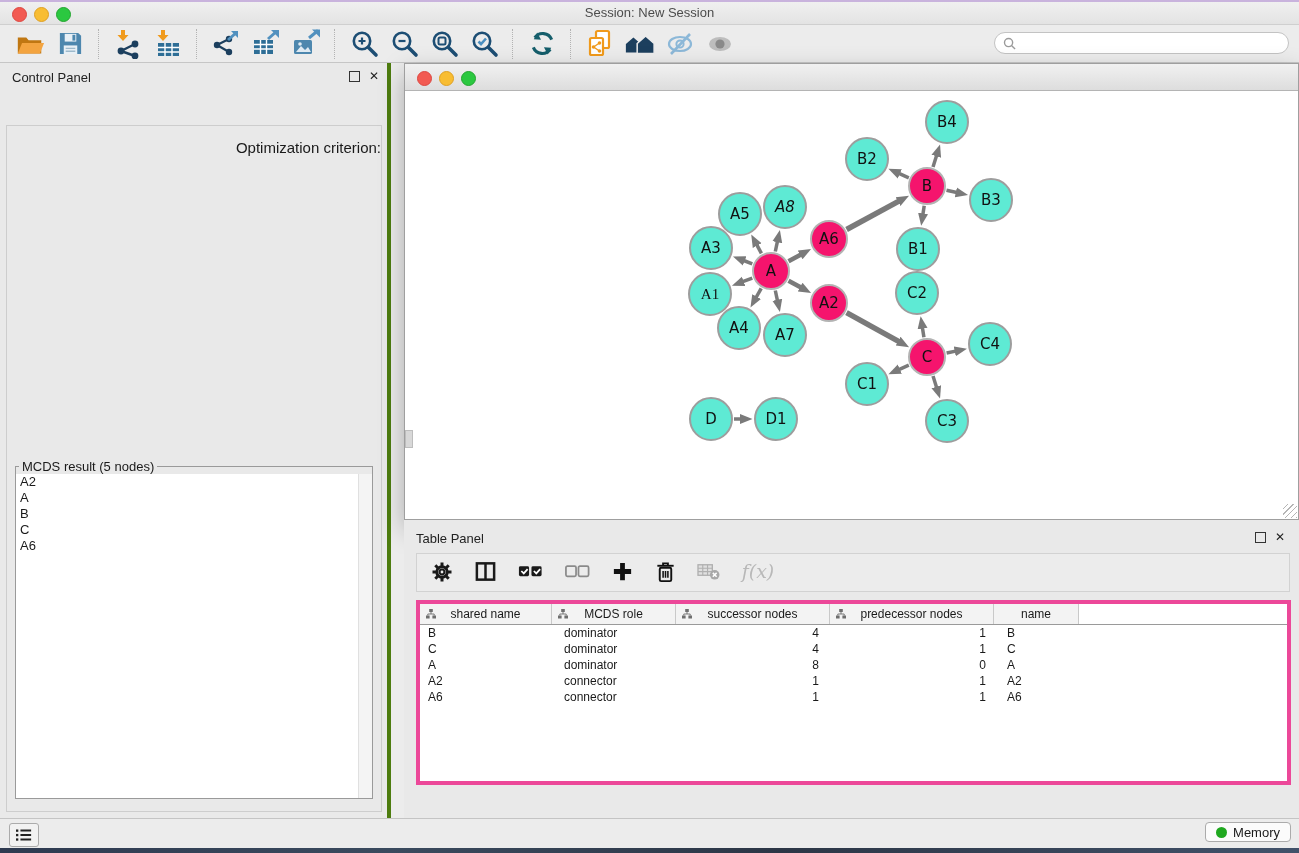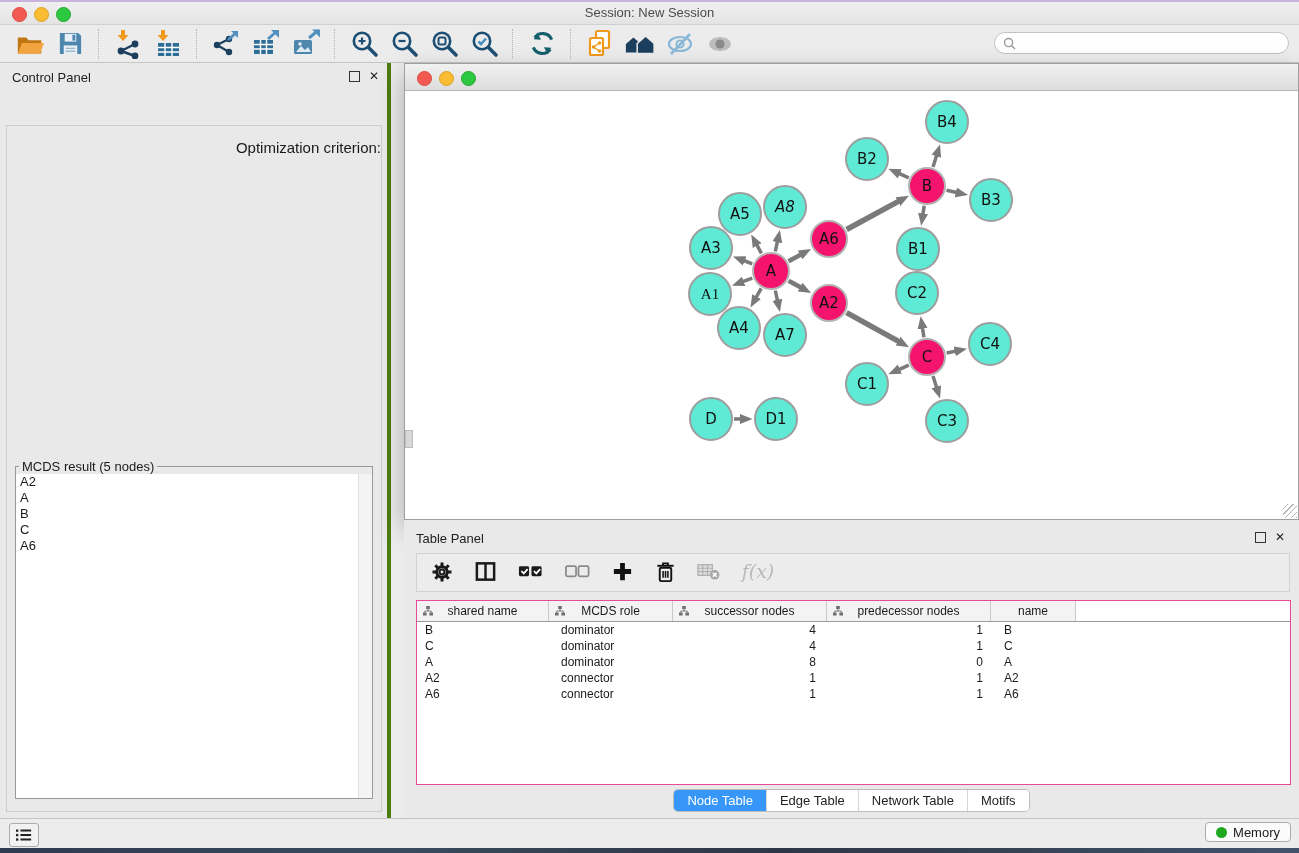--- a/index.html
+++ b/index.html
@@ -56,21 +56,21 @@
   .gnode{position:absolute;border-radius:50%;text-align:center;font-family:"DejaVu Sans",sans-serif;font-size:15px;color:#111;background:#5eead4;border:2px solid #9d9d9d;box-sizing:border-box;}
   .gnode.dominator{background:#f5146d;border-color:#b3b3b3;}
   .canvas-tick{position:absolute;left:0;top:339px;width:6px;height:16px;background:#d8d8d8;border:1px solid #bdbdbd;}
   .resize-grip{position:absolute;right:1px;bottom:1px;width:14px;height:14px;background:
     repeating-linear-gradient(135deg,transparent 0 3px,#b5b5b5 3px 4px);}
   
   .table-panel{position:absolute;left:404px;top:520px;width:895px;height:298px;background:#e9e9e9;box-sizing:border-box;}
   .tp-toolbar{position:absolute;left:12px;right:9px;top:33px;height:39px;border:1px solid #d2d2d2;background:#ececec;display:flex;align-items:center;gap:17px;padding-left:12px;box-sizing:border-box;}
   .tp-btn{display:flex;justify-content:center;width:26px;height:26px;}
   .fx{font-family:"DejaVu Serif",serif;font-style:italic;font-size:19px;color:#b8b8b8;}
-  .data-table{position:absolute;left:12px;right:8px;top:80px;height:185px;background:#fff;border:1px solid #ec4899;box-sizing:border-box;overflow:hidden;}
+  .data-table{position:absolute;left:12px;right:8px;top:80px;height:185px;background:#fff;border:4px solid #ec4899;box-sizing:border-box;overflow:hidden;}
   .dt-header{display:flex;height:20px;border-bottom:1px solid #9a9a9a;font-size:12px;}
   .dt-hcell{position:relative;background:#f3f3f3;border-right:1px solid #c9c9c9;display:flex;align-items:center;justify-content:center;box-sizing:border-box;}
   .dt-hcell .tree-ic{position:absolute;left:6px;top:5px;}
   .dt-row{display:flex;height:16px;font-size:12px;align-items:center;}
   .dt-cell{box-sizing:border-box;white-space:nowrap;overflow:hidden;}
   .tp-tabs{position:absolute;left:0;right:0;top:269px;display:flex;justify-content:center;}
   
   .statusbar{position:absolute;left:0;top:818px;right:0;height:30px;background:#ececec;border-top:1px solid #c4c4c4;}
   .list-btn{position:absolute;left:9px;top:4px;width:28px;height:22px;border:1px solid #ababab;border-radius:3px;background:#f2f2f2;display:flex;align-items:center;justify-content:center;}
   .memory-btn{position:absolute;right:8px;top:3px;height:20px;border:1px solid #ababab;border-radius:4px;background:#fbfbfb;display:flex;align-items:center;gap:6px;padding:0 10px;font-size:13px;box-sizing:border-box;}
@@ -459,28 +459,20 @@
           </div>
           <div class="dt-row">
             <div class="dt-cell" style="width: 132px; text-align: left; padding-left: 8px;">A6</div>
             <div class="dt-cell" style="width: 124px; text-align: left; padding-left: 12px;">connector</div>
             <div class="dt-cell" style="width: 154px; text-align: right; padding-right: 11px;">1</div>
             <div class="dt-cell" style="width: 164px; text-align: right; padding-right: 8px;">1</div>
             <div class="dt-cell" style="width: 85px; text-align: left; padding-left: 13px;">A6</div>
           </div>
         </div>
     </div>
-    <div class="tp-tabs">
-      <div class="seg" id="table-tabs">
-          <span class="seg-tab active">Node Table</span>
-          <span class="seg-tab">Edge Table</span>
-          <span class="seg-tab">Network Table</span>
-          <span class="seg-tab">Motifs</span>
-        </div>
-    </div>
   </div>
 
   <div class="statusbar">
     <span class="list-btn">
       <svg width="18" height="16" viewBox="0 0 20 18">
           <g stroke="#222" stroke-width="2.4">
             <path d="M6 4 h12 M6 9 h12 M6 14 h12"></path>
           </g>
           <g fill="#222">
             <rect x="1" y="2.8" width="2.6" height="2.6"></rect>

